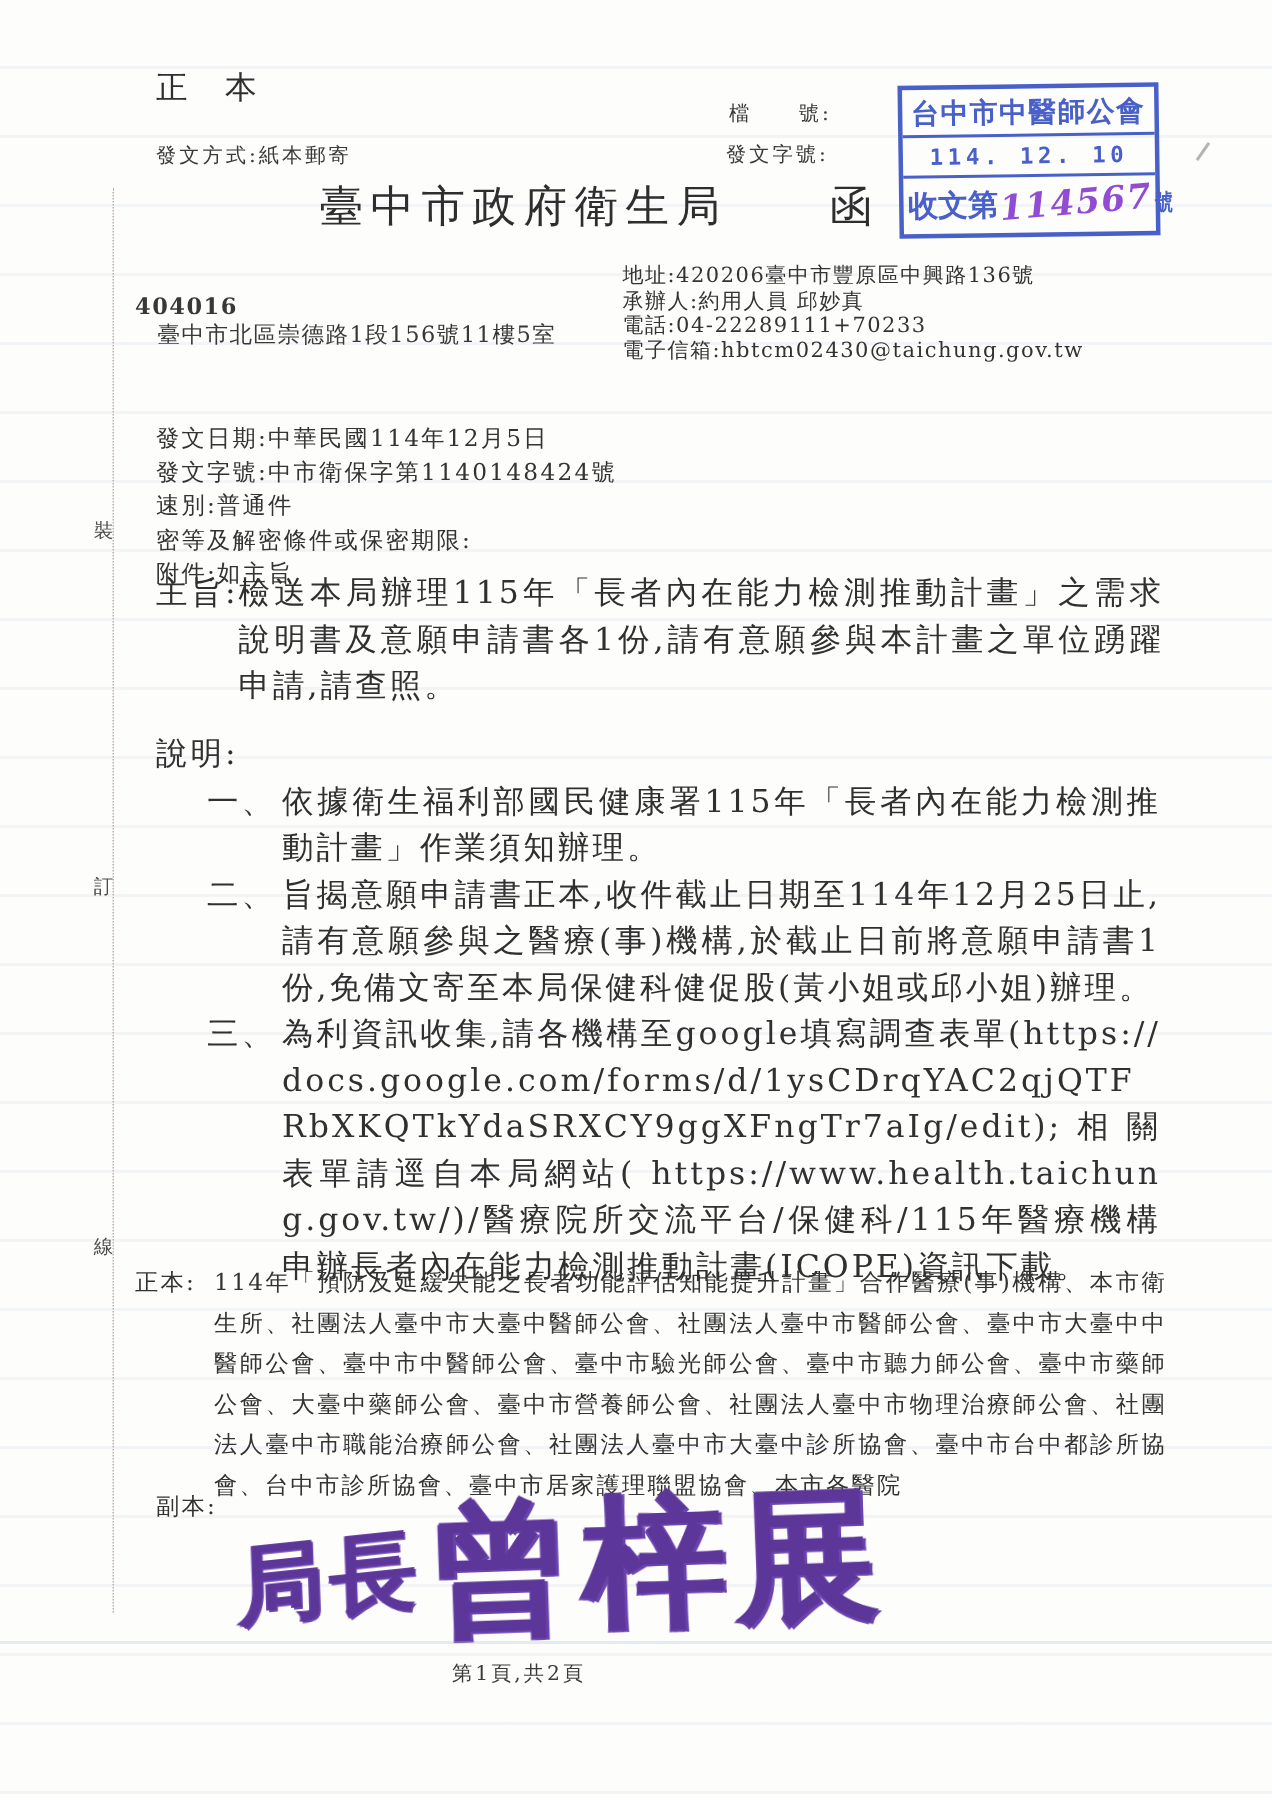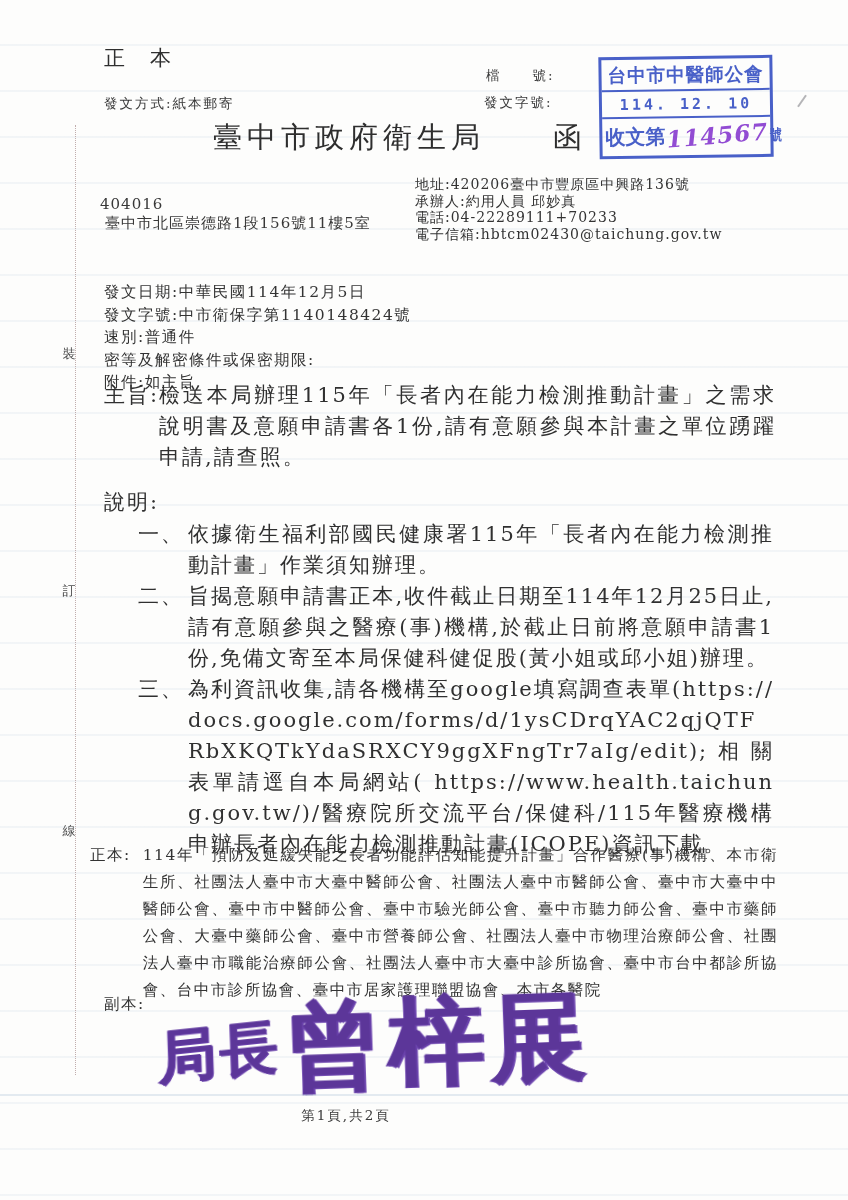--- a/index.html
+++ b/index.html
@@ -89,21 +89,21 @@
   }
 
   
   .sender{
     position:absolute;left:415px;top:176px;
     font-size:14px;line-height:16.5px;letter-spacing:1px;color:#333;
   }
   .sender div{white-space:nowrap;}
 
   
-  .recipient-zip{position:absolute;left:100px;top:195px;font-size:15px;letter-spacing:1px;}
+  .recipient-zip{position:absolute;left:90px;top:195px;font-size:15px;letter-spacing:1px;font-weight:bold;}
   .recipient-addr{position:absolute;left:105px;top:214px;font-size:15px;letter-spacing:1px;}
   .recipient-line{
     position:absolute;left:104px;top:243px;
     font-size:21px;letter-spacing:3.5px;color:#2e2e2e;
   }
 
   
   .meta{
     position:absolute;left:104px;top:281px;
     font-size:15.5px;line-height:22.5px;letter-spacing:1.5px;color:#333;

